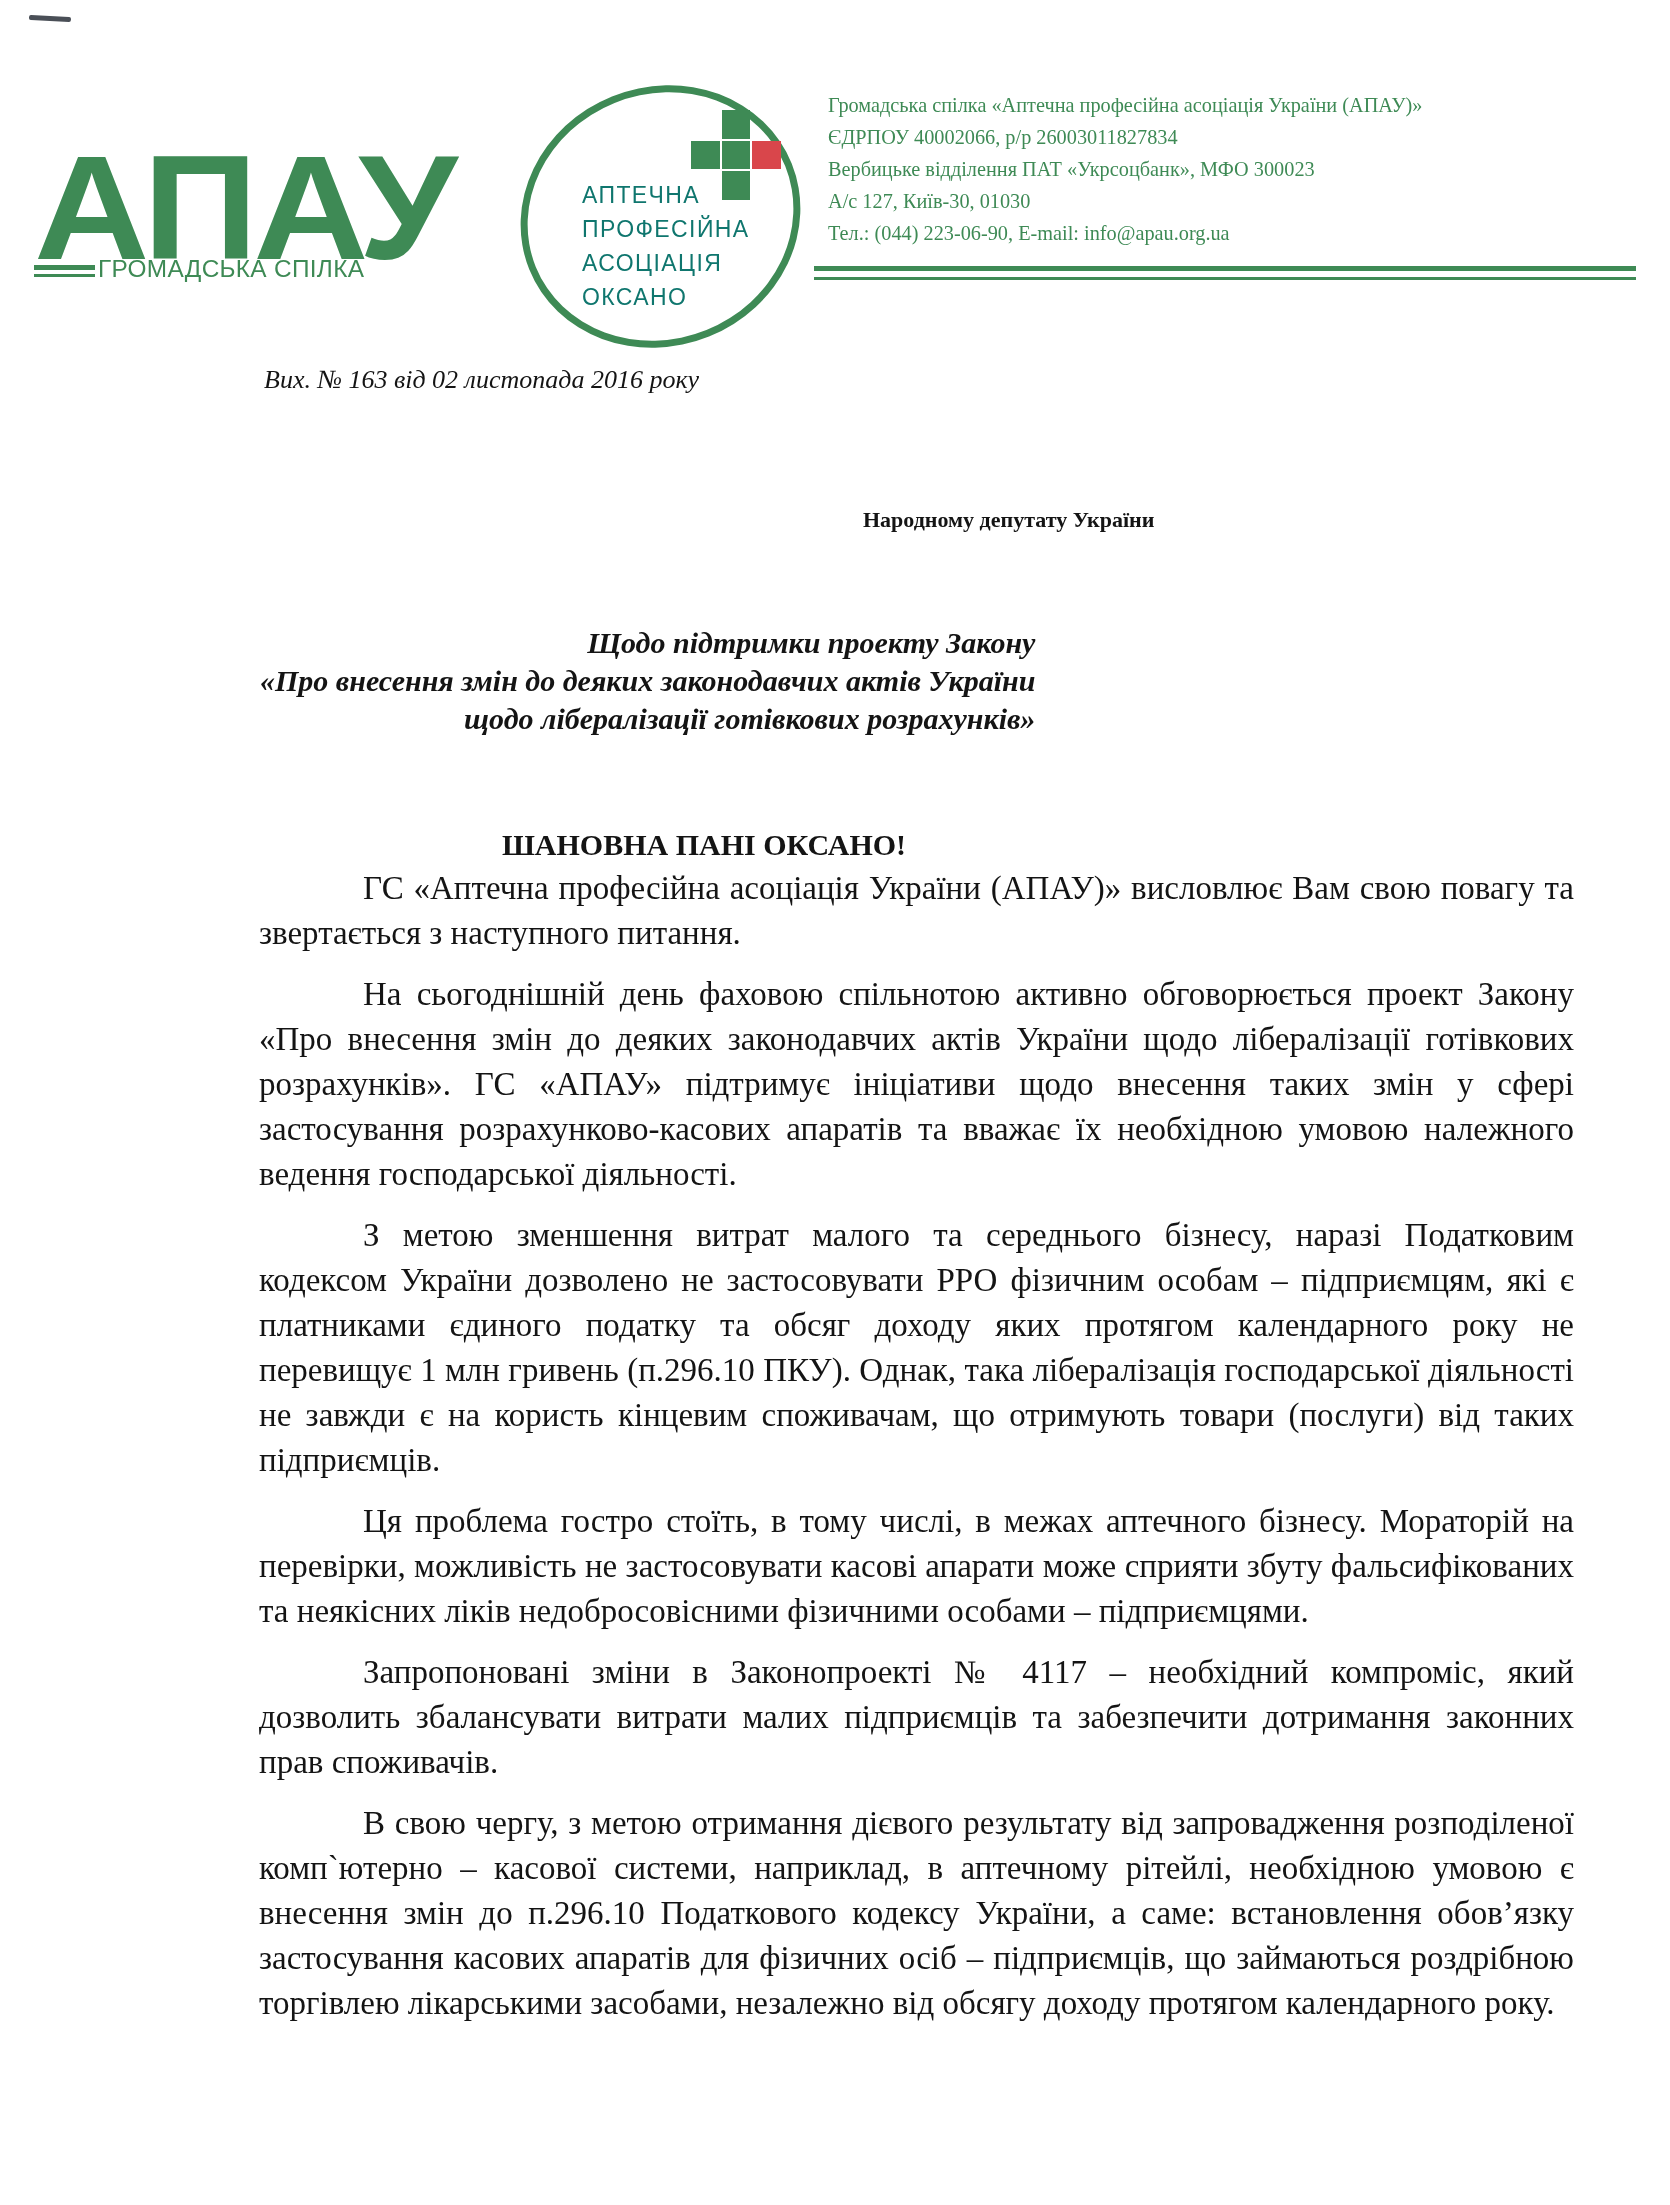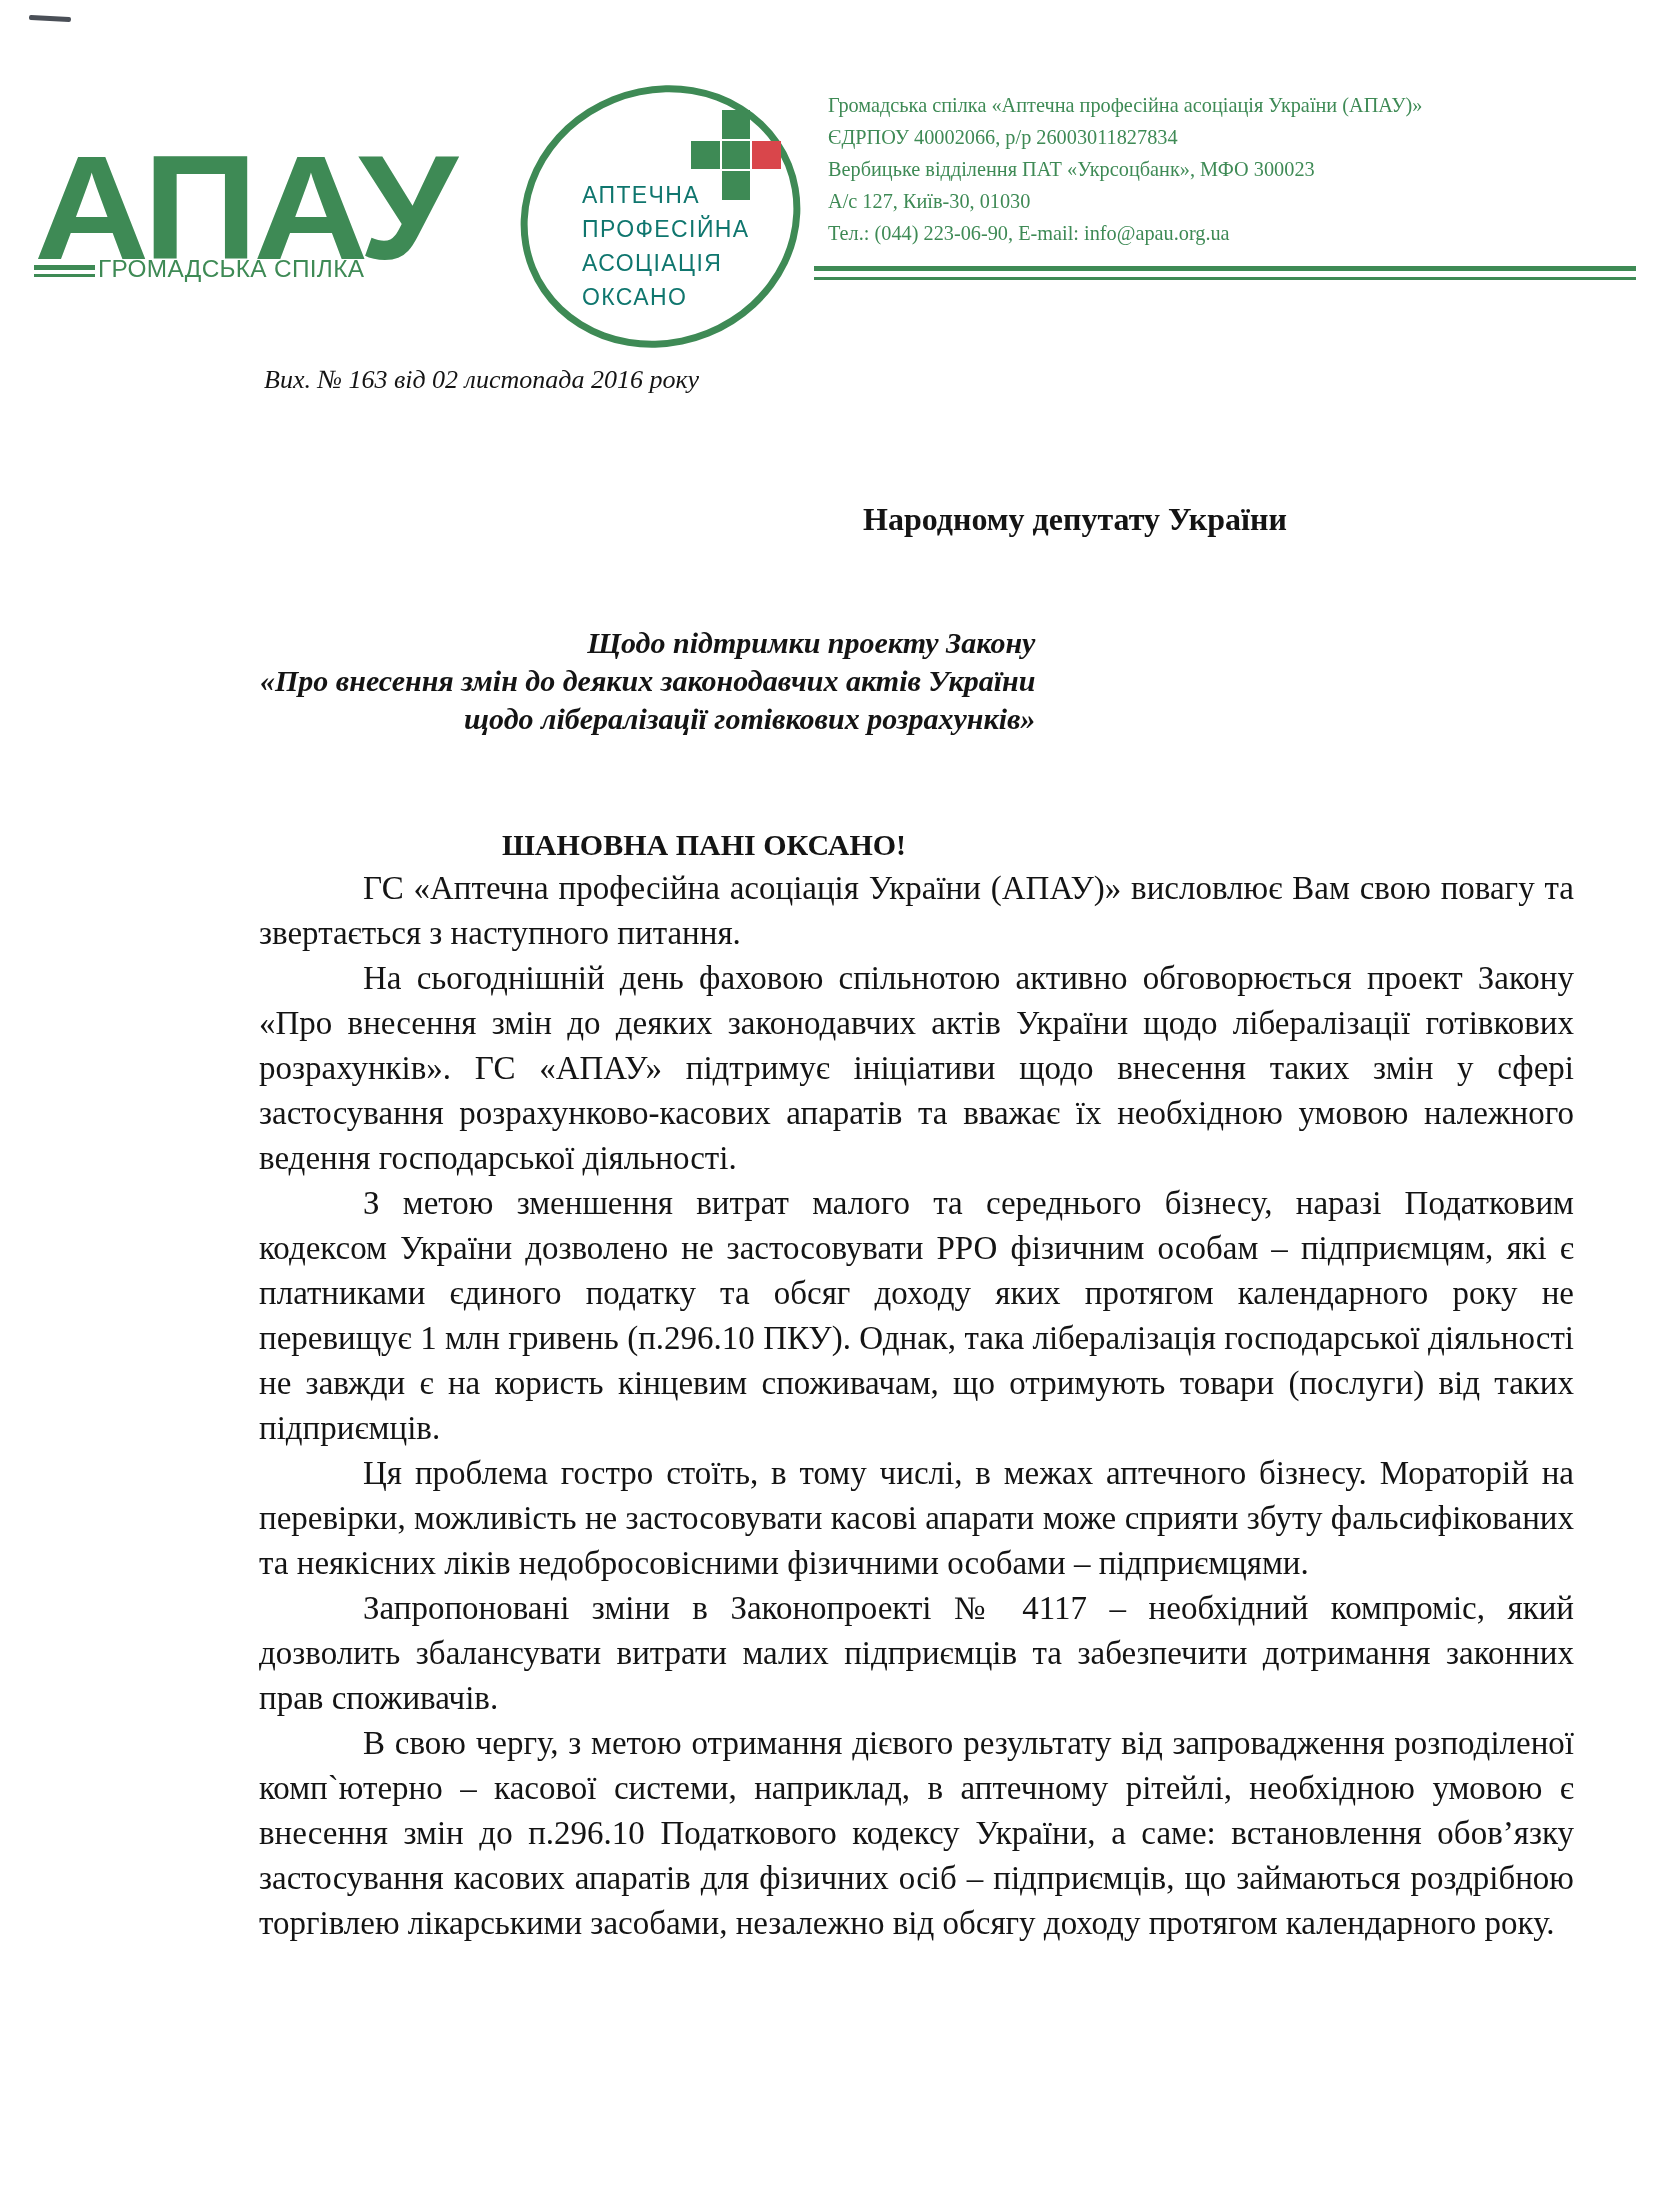--- a/index.html
+++ b/index.html
@@ -20,29 +20,29 @@
   .cross .sq.red { background: #d9464b; }
   .oval-text { position: absolute; left: 582px; top: 178px; font-family: "Liberation Sans", sans-serif; font-size: 23px; line-height: 34px; color: #0f766e; letter-spacing: 1.4px; }
 
   .contacts { position: absolute; left: 828px; top: 89px; font-family: Liberation Serif, serif; font-size: 20.3px; line-height: 32px; color: #3e8a55; }
   .head-rule { position: absolute; left: 814px; width: 822px; background: #3e8a55; }
   .head-rule.h1 { top: 266px; height: 5.4px; }
   .head-rule.h2 { top: 277px; height: 2.7px; }
 
   .outgoing { position: absolute; left: 264px; top: 365px; font-style: italic; font-size: 26px; }
 
-  .addressee { position: absolute; left: 863px; top: 498px; font-weight: bold; font-size: 32px; line-height: 43px; }
+  .addressee { position: absolute; left: 863px; top: 498px; font-weight: bold; font-size: 22px; line-height: 43px; }
 
   .subject { position: absolute; left: 260px; top: 624px; font-weight: bold; font-style: italic; font-size: 30px; line-height: 38px; text-align: right; }
 
   .salutation { position: absolute; left: 0; width: 1408px; top: 828px; text-align: center; font-weight: bold; font-size: 30px; }
 
   .body-text { position: absolute; left: 259px; top: 866px; width: 1315px; font-size: 33px; line-height: 45px; text-align: justify; }
   .body-text p { margin: 0 0 0 0; text-indent: 104px; }
-  .body-text p + p { margin-top: 0; }
+  .body-text p + p { margin-top: 16px; }
 </style>
 </head>
 <body>
 
 <div class="pen-mark"></div>
 
 <header>
   <div class="logo-big">АПАУ</div>
   <div class="logo-rule r1"></div>
   <div class="logo-rule r2"></div>

